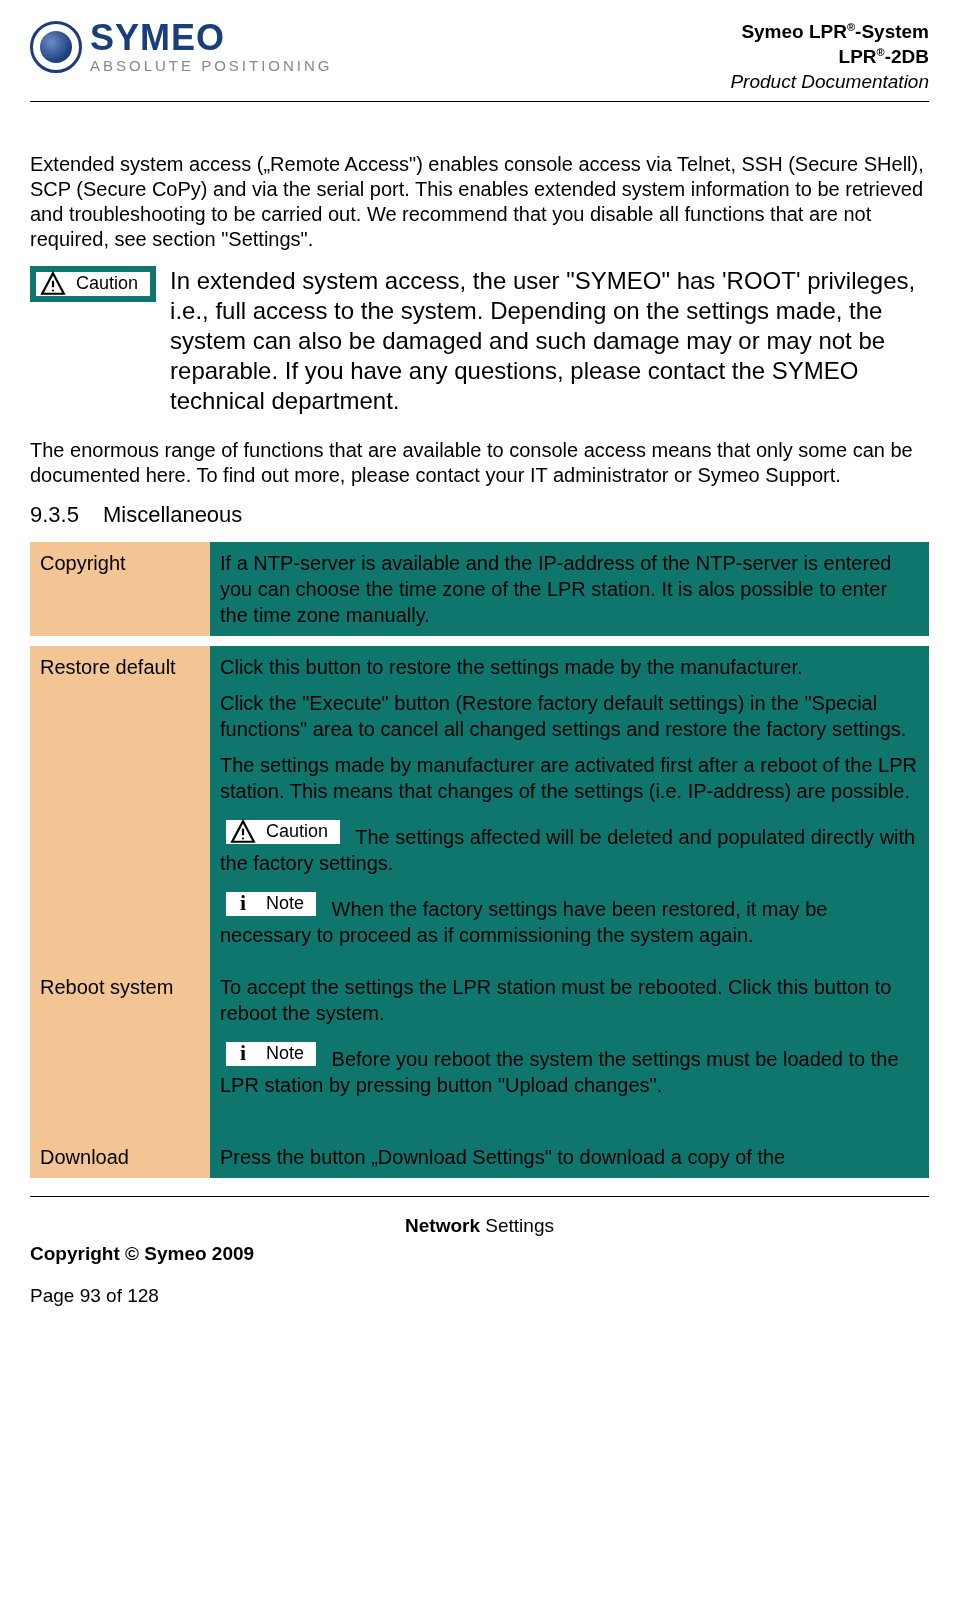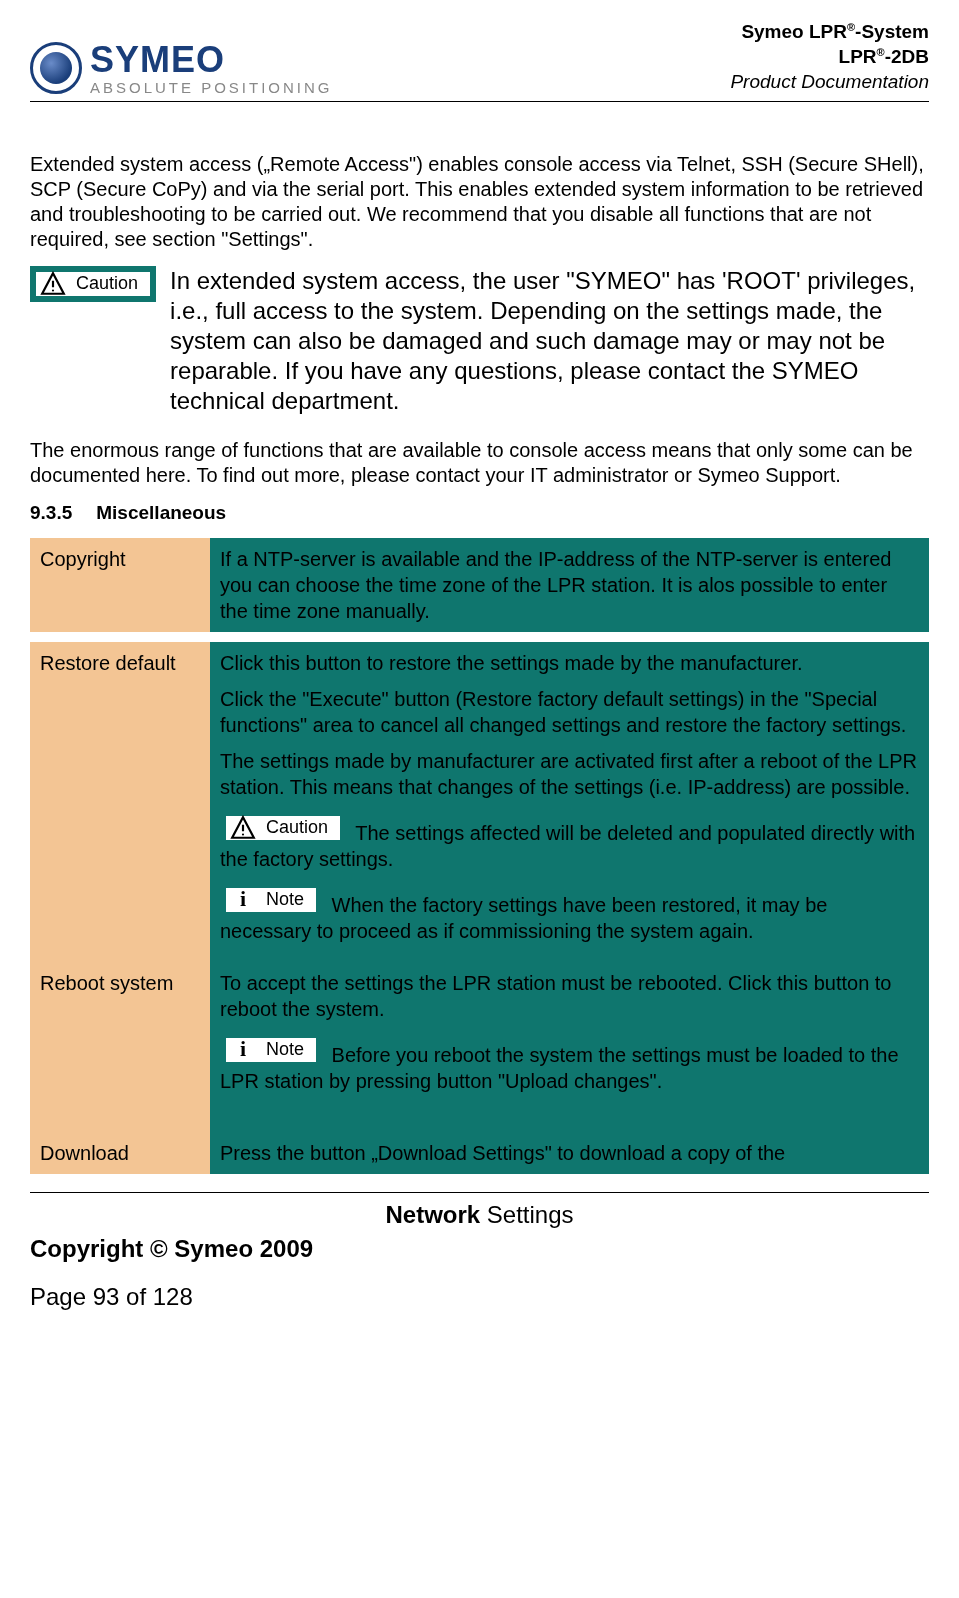--- a/index.html
+++ b/index.html
@@ -10,21 +10,21 @@
       color: #000;
       width: 959px;
     }
     .page {
       padding: 20px 30px;
       box-sizing: border-box;
     }
     .header {
       display: flex;
       justify-content: space-between;
-      align-items: flex-end;
+      align-items: flex-start;
       border-bottom: 1.5px solid #000;
       padding-bottom: 6px;
       margin-bottom: 50px;
     }
     .logo-block {
       display: flex;
       align-items: center;
       gap: 8px;
     }
     .logo-circle {
@@ -121,22 +121,22 @@
       margin-right: 8px;
     }
     .badge-label {
       font-size: 18px;
     }
     .caution-text {
       font-size: 24px;
       line-height: 1.25;
     }
     h3.section-heading {
-      font-size: 19px;
-      font-weight: bold;
+      font-size: 22px;
+      font-weight: normal;
       margin: 14px 0 14px 0;
     }
     .section-number {
       display: inline-block;
       margin-right: 24px;
     }
     table.data-table {
       width: 100%;
       border-collapse: collapse;
       margin-bottom: 10px;
@@ -164,22 +164,22 @@
       margin: 8px 0 10px 0;
     }
     .inline-badge-line .caution-badge,
     .inline-badge-line .note-badge {
       vertical-align: bottom;
       margin-right: 4px;
     }
     .footer {
       margin-top: 18px;
       border-top: 1.5px solid #000;
-      padding-top: 8px;
-      font-size: 24px;
+      padding-top: 18px;
+      font-size: 19px;
     }
     .footer-center {
       text-align: center;
       margin-bottom: 6px;
     }
     .footer-left {
       font-weight: bold;
       margin-bottom: 20px;
     }
     .footer-right {

